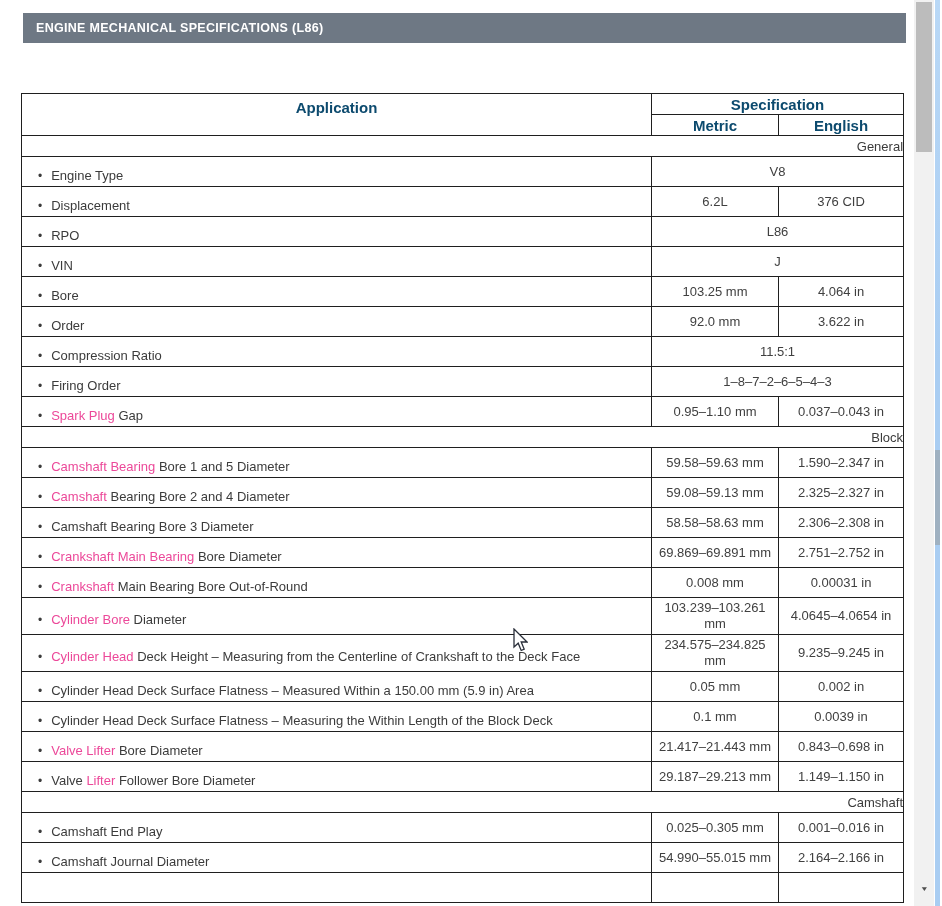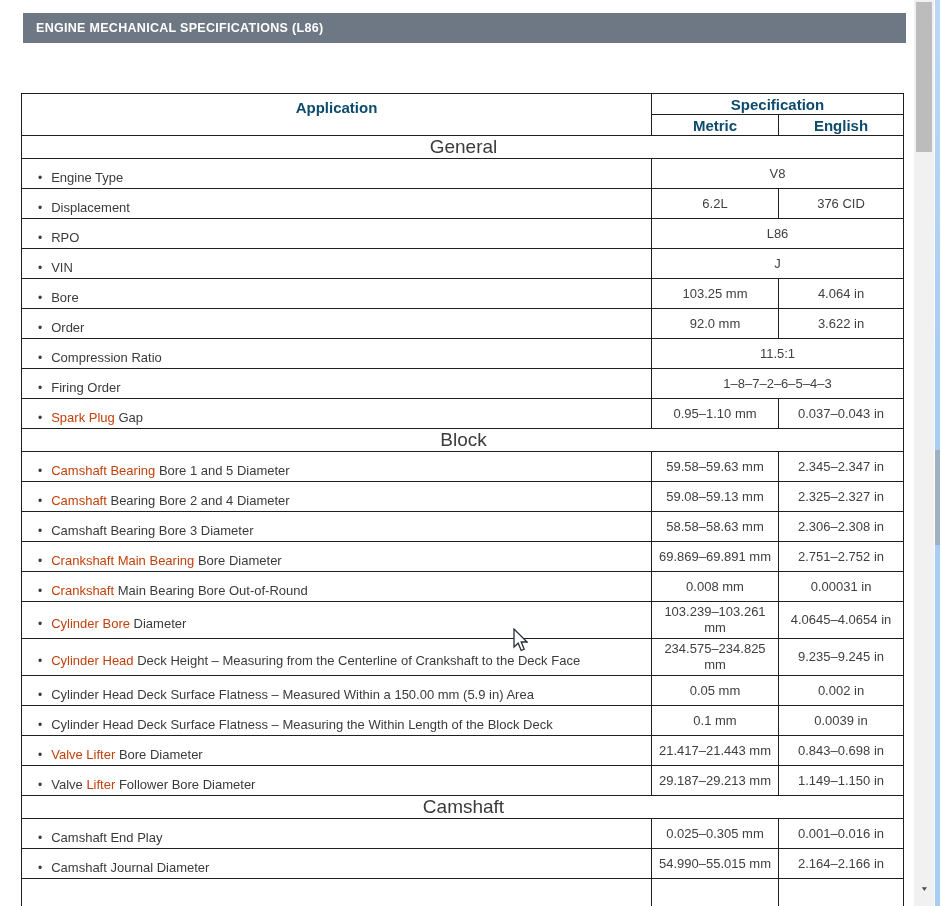--- a/index.html
+++ b/index.html
@@ -52,24 +52,24 @@
   table.spec-table th {
     font-weight: 700;
     color: #0c4a6e;
     text-align: center;
     height: 21px;
     font-size: 15px;
   }
   th.app-th { vertical-align: bottom; padding-bottom: 19px; }
   td.section-cell {
     height: 21px;
-    text-align: center;
+    text-align: right;
     padding-left: 2px;
     color: #3b3b3b;
-    font-size: 19px;
+    font-size: 13px;
   }
   td.app-cell {
     height: 30px;
     text-align: left;
     padding: 10px 8px 2px 16px;
     line-height: 16px;
   }
   td.app-cell .bullet {
     display: inline-block;
     margin-right: 9px;
@@ -79,21 +79,21 @@
   td.spec-cell {
     height: 30px;
     text-align: center;
     vertical-align: middle;
     padding: 2px 2px;
     line-height: 16px;
     color: #404040;
     margin-left: 48px;
   }
   a.link {
-    color: #c2410c;
+    color: #ec4899;
     text-decoration: none;
     cursor: pointer;
   }
   
   .scrollbar-track {
     position: absolute;
     left: 914px; top: 0;
     width: 20px; height: 906px;
     background: #f1f1f1;
   }
@@ -200,21 +200,21 @@
           <td class="app-cell"><span class="bullet">•</span><a class="link" href="#">Spark Plug</a><span> Gap</span></td>
           <td class="spec-cell">0.95–1.10 mm</td>
           <td class="spec-cell">0.037–0.043 in</td>
         </tr>
         <tr>
           <td colspan="3" class="section-cell">Block</td>
         </tr>
         <tr>
           <td class="app-cell"><span class="bullet">•</span><a class="link" href="#">Camshaft Bearing</a><span> Bore 1 and 5 Diameter</span></td>
           <td class="spec-cell">59.58–59.63 mm</td>
-          <td class="spec-cell">2.345–2.347 in</td>
+          <td class="spec-cell">1.590–2.347 in</td>
         </tr>
         <tr>
           <td class="app-cell"><span class="bullet">•</span><a class="link" href="#">Camshaft</a><span> Bearing Bore 2 and 4 Diameter</span></td>
           <td class="spec-cell">59.08–59.13 mm</td>
           <td class="spec-cell">2.325–2.327 in</td>
         </tr>
         <tr>
           <td class="app-cell"><span class="bullet">•</span><span>Camshaft Bearing Bore 3 Diameter</span></td>
           <td class="spec-cell">58.58–58.63 mm</td>
           <td class="spec-cell">2.306–2.308 in</td>

